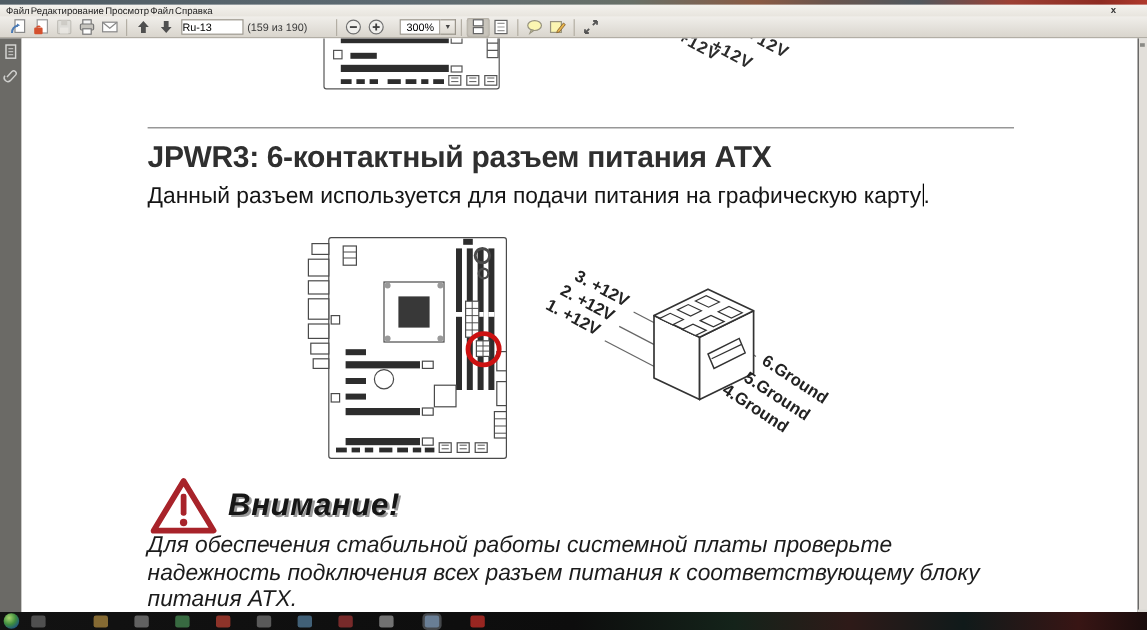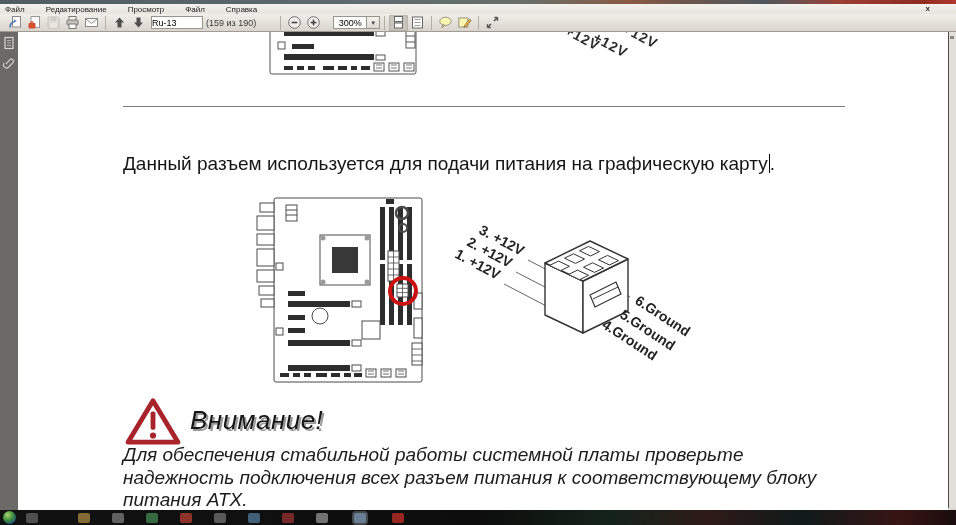--- a/index.html
+++ b/index.html
@@ -3,21 +3,21 @@
 <meta charset="utf-8">
 <style>
   * { margin:0; padding:0; box-sizing:border-box; }
   body { font-family:"Liberation Sans", sans-serif; }
   .screen { position:relative; width:956px; height:525px; overflow:hidden; background:#fff; }
 
   
   .titlebar { position:absolute; left:0; top:0; width:956px; height:4px;
     background:linear-gradient(90deg,#4f5c64 0%,#5d6a72 35%,#687068 55%,#8a5a44 66%,#6b554d 72%,#50585e 80%,#9c4034 88%,#8e2b22 96%,#b0392c 100%); }
   .menubar { position:absolute; left:0; top:4px; width:956px; height:10px;
-    background:linear-gradient(#f4f2ee,#e7e4dd); display:flex; align-items:center; gap:21px;
+    background:linear-gradient(#f4f2ee,#e7e4dd); display:flex; align-items:center; gap:1px;
     padding-left:5px; font-size:8px; color:#222; }
   .menubar .menu-item { cursor:default; }
   .menubar .mclose { position:absolute; right:26px; top:1px; font-size:8px; font-weight:bold; color:#333; line-height:8px; }
   .toolbar { position:absolute; left:0; top:14px; width:956px; height:18px;
     background:linear-gradient(#f0eeea,#d9d5cd); border-bottom:1px solid #a19c92;
     display:flex; align-items:center; padding:0 6px; }
   .tbtn { width:19px; height:16px; display:flex; align-items:center; justify-content:center; border-radius:2px; flex:0 0 auto; }
   .tbtn.pressed { background:#c9c5bc; box-shadow:inset 0 0 2px #938e84; }
   .tsep { width:1px; height:14px; background:#b3aea4; margin:0 4px; flex:0 0 auto; }
   .ti { width:15px; height:15px; display:block; }
@@ -41,21 +41,21 @@
   .scroll-mark { position:absolute; right:2px; top:36px; width:4px; height:3px; background:#8a8a86; }
   .scroll-corner { position:absolute; right:0; bottom:9px; width:8px; height:8px; background:#dcd9d4; font-size:7px; color:#555; text-align:center; line-height:7px; }
 
   
   .partial-label { position:absolute; font-size:14px; font-weight:bold; color:#2c2c2c;
     transform:rotate(28deg); transform-origin:left top; letter-spacing:1px; }
   .rule { position:absolute; left:105px; top:74px; width:722px; height:0; border-top:1px solid #7e7e7e; }
   .doc-heading { position:absolute; left:105px; top:85px; font-size:25px; font-weight:bold; color:#2f2f2f; letter-spacing:-0.3px; }
   .doc-intro { position:absolute; left:105px; top:121px; font-size:19px; color:#151515; }
   .caret { display:inline-block; width:1px; height:19px; border-left:1.5px solid #000; vertical-align:-3px; margin-left:1px; }
-  .warn-title { position:absolute; left:172px; top:373px; font-size:26px; font-weight:normal; font-style:italic;
+  .warn-title { position:absolute; left:172px; top:373px; font-size:26px; font-weight:bold; font-style:italic;
     color:#161616; text-shadow:2px 2px 0 rgba(70,70,70,0.55); letter-spacing:0.5px; }
   .warn-body { position:absolute; left:105px; top:412px; width:720px; font-size:19px; font-style:italic;
     color:#1c1c1c; line-height:22.5px; }
   .figure { position:absolute; }
 
   
   .taskbar { position:absolute; left:0; top:510px; width:956px; height:15px;
     background:linear-gradient(90deg,#121212 0%,#0d0d0d 50%,#14231a 64%,#2e1a18 74%,#101a1a 84%,#381514 94%,#1a0d0d 100%);
     display:flex; align-items:center; gap:10px; padding-left:3px; }
   .orb { width:13px; height:13px; border-radius:50%; flex:0 0 auto;
@@ -216,20 +216,21 @@
       </g>
       <path d="M108,37 h6 M108,40 h6 M123,37 h6 M123,40 h6 M138,37 h6 M138,40 h6" stroke="#555" stroke-width="0.8"></path>
     </svg>
 
     <span class="partial-label" style="left:552px; top:-10px;">+12V</span>
     <span class="partial-label" style="left:580px; top:-3px;">+12V</span>
     <span class="partial-label" style="left:610px; top:-12px;">+12V</span>
 
     <div class="rule"></div>
 
+    <h1 class="doc-heading">JPWR3: 6-контактный разъем питания ATX</h1>
 
     <p class="doc-intro"><span>Данный разъем используется для подачи питания на графическую карту</span><span class="caret"></span><span>.</span></p>
 
     <svg class="figure" style="left:234px; top:161px;" width="175" height="195" viewBox="0 0 175 195">
       <rect x="22" y="5" width="148" height="184" rx="2" fill="#fff" stroke="#4a4a4a"></rect>
       <g fill="#fff" stroke="#4a4a4a">
         <rect x="8" y="10" width="14" height="9"></rect>
           <rect x="5" y="23" width="17" height="14"></rect>
         <rect x="5" y="41" width="17" height="11"></rect>
           <rect x="5" y="56" width="17" height="17"></rect>

